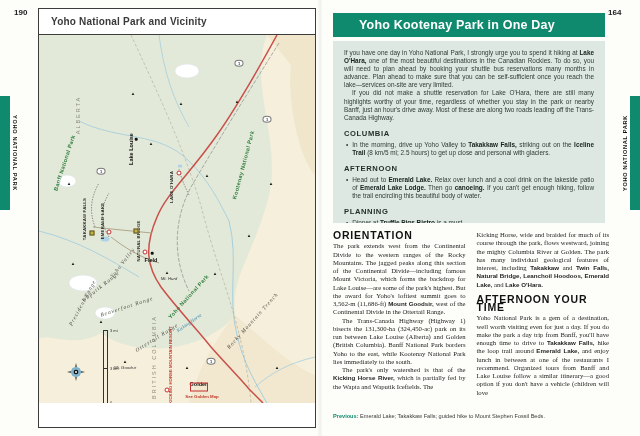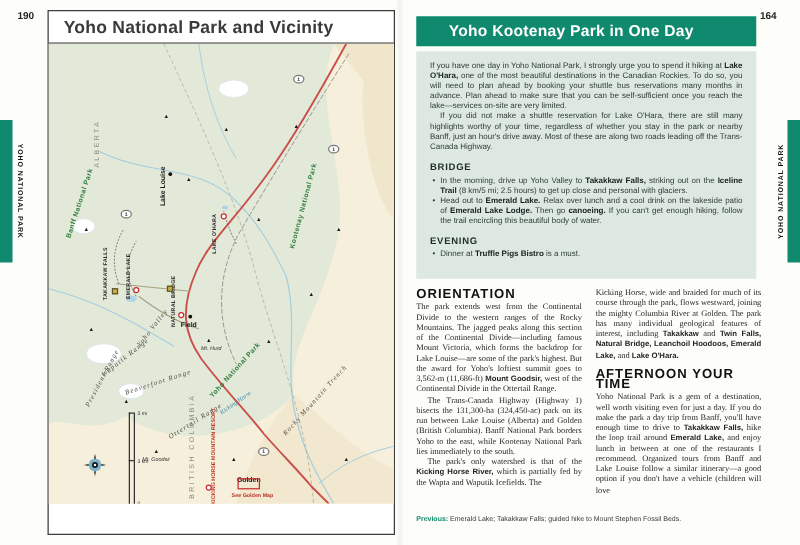--- a/index.html
+++ b/index.html
@@ -19,21 +19,21 @@
   #tab-rect-right{left:630px;}
   .tab-text{position:absolute;top:96px;height:114px;width:8px;
     font-size:5.6px;font-weight:bold;letter-spacing:.7px;color:#111;
     writing-mode:vertical-rl;text-align:center;line-height:8px;}
   #tab-text-left{left:11px;}
   #tab-text-right{left:621px;transform:rotate(180deg);}
 
   
   .map-box{position:absolute;left:38px;top:8px;width:278px;height:420px;
     border:1.4px solid #3c3c3c;background:#fff;box-sizing:border-box;}
-  .map-title{height:25px;line-height:25px;padding-left:12px;font-size:14px;
+  .map-title{height:25px;line-height:25px;padding-left:12px;font-size:10px;
     font-weight:bold;color:#3a3a3a;border-bottom:1px solid #3c3c3c;letter-spacing:.2px;}
   .map-canvas{position:relative;width:100%;height:368px;overflow:hidden;background:#f6efdb;}
   .terrain{position:absolute;left:0;top:0;width:100%;height:100%;}
 
   .ml{position:absolute;white-space:nowrap;line-height:1;}
   .ml-park{color:#2e7d3e;font-weight:bold;font-size:5.5px;letter-spacing:.4px;}
   .ml-region{color:#8f8d7c;font-size:5.5px;letter-spacing:2px;}
   .ml-range{color:#4a4a44;font-style:italic;font-size:5.5px;letter-spacing:1px;font-family:"Liberation Serif",serif;}
   .ml-town{color:#141414;font-weight:bold;font-size:5.5px;}
   .ml-poi{color:#2b2b2b;font-weight:bold;font-size:4.3px;letter-spacing:.2px;}
@@ -195,32 +195,33 @@
       <span class="peak" style="left: 86px; top: 326px;">▲</span>
     </div>
 </div>
 
 <div class="header-bar">Yoho Kootenay Park in One Day</div>
 
 <div class="hl-box">
   <p><span>If you have one day in Yoho National Park, I strongly urge you to spend it hiking at </span><b>Lake O'Hara,</b><span> one of the most beautiful destinations in the Canadian Rockies. To do so, you will need to plan ahead by booking your shuttle bus reservations many months in advance. Plan ahead to make sure that you can be self-sufficient once you reach the lake—services on-site are very limited.</span></p>
   <p class="indent"><span>If you did not make a shuttle reservation for Lake O'Hara, there are still many highlights worthy of your time, regardless of whether you stay in the park or nearby Banff, just an hour's drive away. Most of these are along two roads leading off the Trans-Canada Highway.</span></p>
 
-  <div class="hl-heading">BRIDGE</div>
+  <div class="hl-heading">COLUMBIA</div>
   <div class="bullet">
     <span class="bullet-glyph">•</span>
     <span class="bullet-text"><span>In the morning, drive up Yoho Valley to </span><b>Takakkaw Falls,</b><span> striking out on the </span><b>Iceline Trail</b><span> (8 km/5 mi; 2.5 hours) to get up close and personal with glaciers.</span></span>
   </div>
 
+  <div class="hl-heading">AFTERNOON</div>
   <div class="bullet">
     <span class="bullet-glyph">•</span>
     <span class="bullet-text"><span>Head out to </span><b>Emerald Lake.</b><span> Relax over lunch and a cool drink on the lakeside patio of </span><b>Emerald Lake Lodge.</b><span> Then go </span><b>canoeing.</b><span> If you can't get enough hiking, follow the trail encircling this beautiful body of water.</span></span>
   </div>
 
-  <div class="hl-heading">EVENING</div>
+  <div class="hl-heading">PLANNING</div>
   <div class="bullet">
     <span class="bullet-glyph">•</span>
     <span class="bullet-text"><span>Dinner at </span><b>Truffle Pigs Bistro</b><span> is a must.</span></span>
   </div>
 </div>
 
 <div class="columns">
   <div class="col">
     <div class="col-heading">ORIENTATION</div>
     <p><span>The park extends west from the Continental Divide to the western ranges of the Rocky Mountains. The jagged peaks along this section of the Continental Divide—including famous Mount Victoria, which forms the backdrop for Lake Louise—are some of the park's highest. But the award for Yoho's loftiest summit goes to 3,562-m (11,686-ft) </span><b>Mount Goodsir,</b><span> west of the Continental Divide in the Ottertail Range.</span></p>

